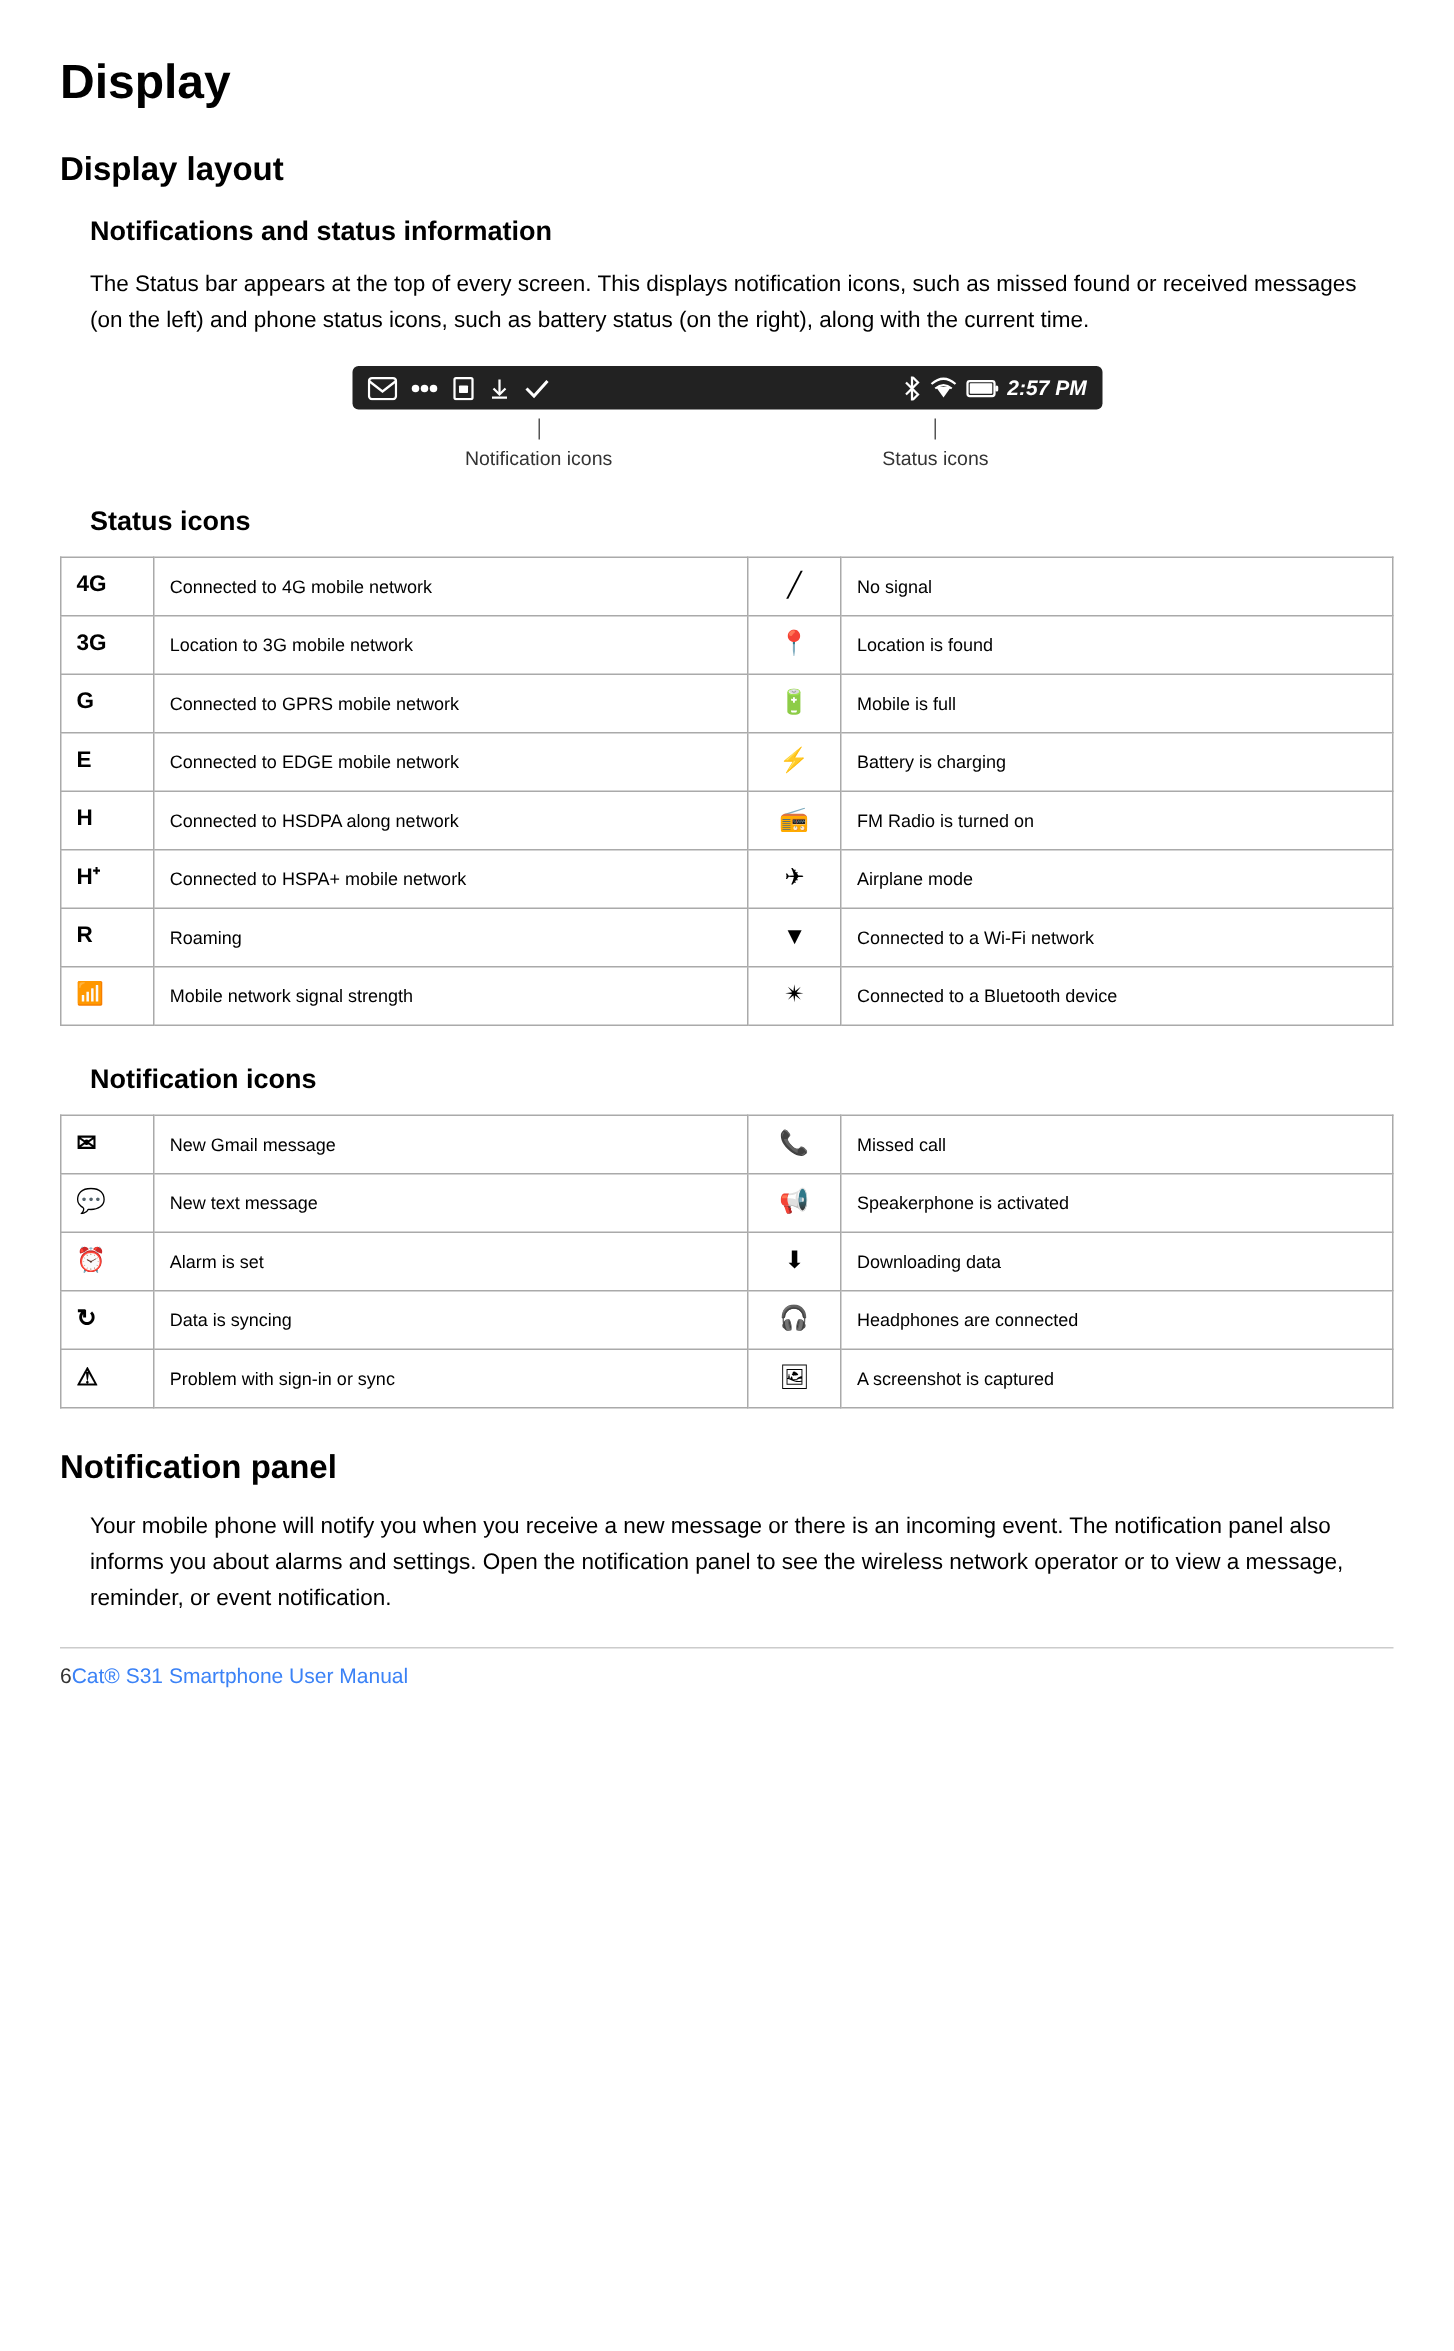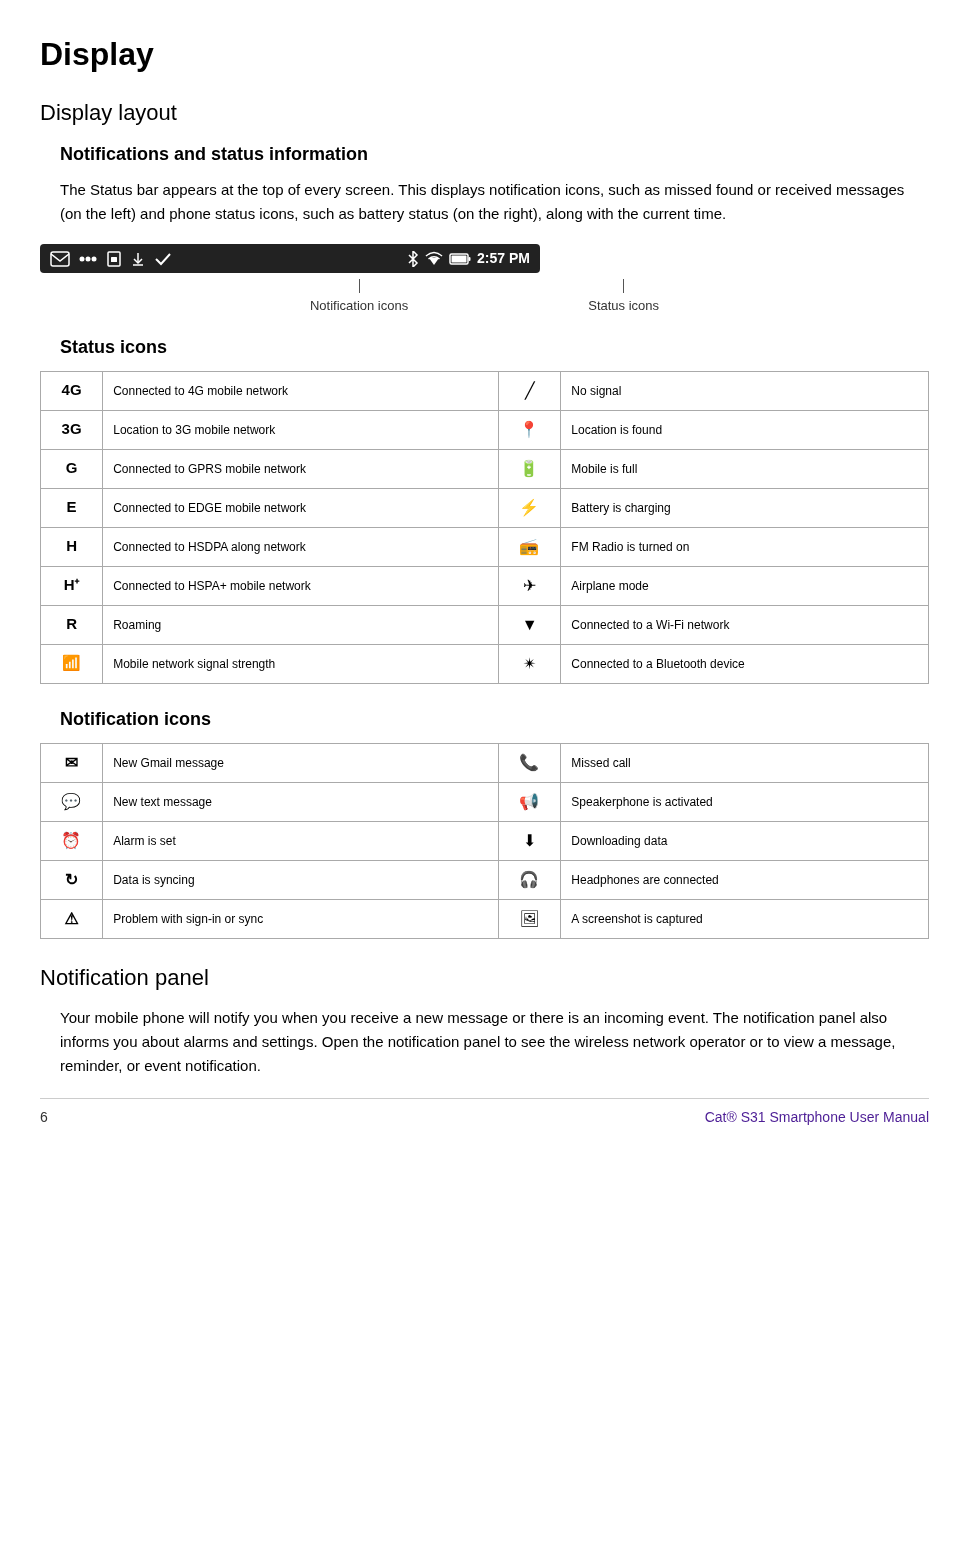--- a/index.html
+++ b/index.html
@@ -13,40 +13,41 @@
       font-size: 15px;
       line-height: 1.5;
     }
     h1.page-title {
       font-size: 32px;
       font-weight: bold;
       margin-bottom: 18px;
     }
     h2.section-title {
       font-size: 22px;
-      font-weight: normal;
+      font-weight: bold;
       margin-bottom: 12px;
     }
     h3.subsection-title {
       font-size: 18px;
       font-weight: bold;
       margin-bottom: 10px;
       margin-left: 20px;
     }
     .body-text {
       margin-left: 20px;
       margin-bottom: 16px;
       font-size: 15px;
       line-height: 1.6;
     }
     
     .statusbar-container {
       display: flex;
-      justify-content: flex-start;
+      justify-content: center;
       margin: 18px 0 6px 0;
+      font-style: italic;
     }
     .statusbar {
       background: #222;
       color: #fff;
       display: flex;
       align-items: center;
       justify-content: space-between;
       padding: 4px 10px;
       width: 500px;
       border-radius: 4px;
@@ -93,21 +94,20 @@
       margin-left: 0;
     }
     td {
       border: 1px solid #aaa;
       padding: 7px 10px;
       font-size: 12px;
       vertical-align: middle;
     }
     td.icon-cell {
       width: 44px;
-      text-align: center;
       font-size: 17px;
       font-weight: bold;
     }
     td.label-cell {
       width: 280px;
     }
     td.icon-cell2 {
       width: 44px;
       text-align: center;
       font-size: 17px;
@@ -273,14 +273,14 @@
     <td class="label-cell2">A screenshot is captured</td>
   </tr>
     </tbody>
 </table>
 
 <h2 class="section-title">Notification panel</h2>
 <p class="body-text">Your mobile phone will notify you when you receive a new message or there is an incoming event. The notification panel also informs you about alarms and settings. Open the notification panel to see the wireless network operator or to view a message, reminder, or event notification.</p>
 
 <div style="display:flex; justify-content: space-between; align-items:center; border-top:1px solid #ccc; padding-top:8px; margin-top:20px;">
   <span class="page-num">6</span>
-  <span style="font-size:14px; color:#4c1d95; text-align:right; flex:1;">Cat® S31 Smartphone User Manual</span>
+  <span style="font-size:14px; color:#3b82f6; text-align:left; flex:1;">Cat® S31 Smartphone User Manual</span>
 </div>
 
 </body></html>

